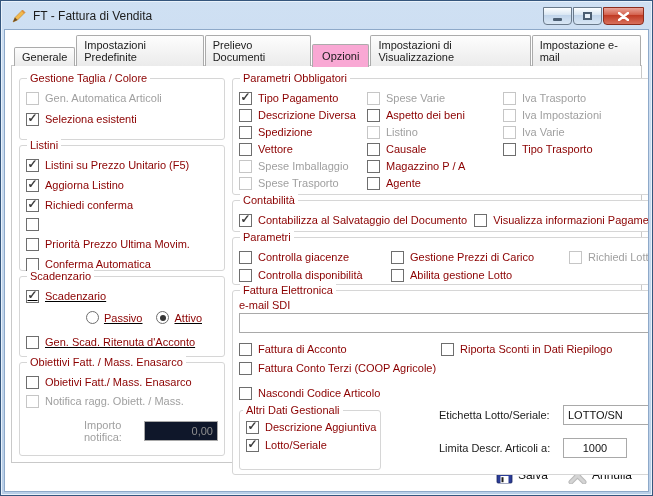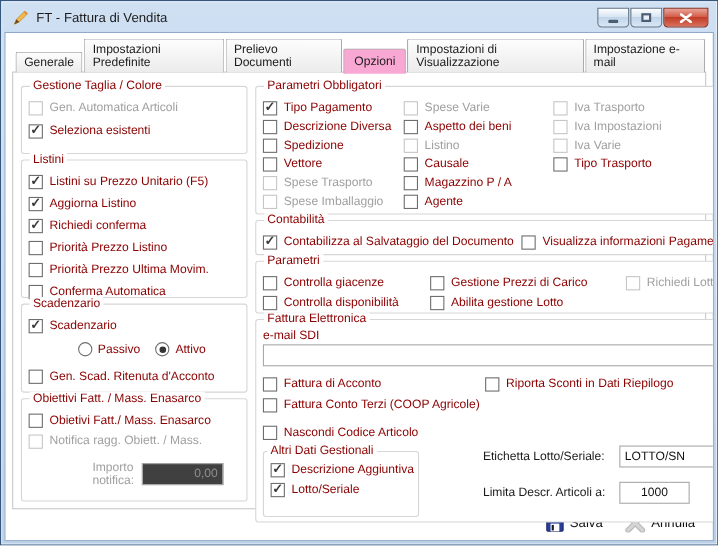--- a/index.html
+++ b/index.html
@@ -54,21 +54,21 @@
     background: #f9a8d4; padding: 5px 9px 5px 9px; margin-bottom: -1px; z-index: 3;
   }
   .tabpage {
     border: 1px solid #c9c9c9; background: #fff; margin-top: -1px;
     flex: 0 0 398px; height: 398px;
     display: flex; padding: 7px 6px 6px 7px; gap: 7px;
   }
   
   .group {
     position: relative; border: 1px solid #d6d6d6; border-radius: 3px;
-    padding: 12px 21px 4px 6px; margin-top: 5px; background: #fff;
+    padding: 12px 6px 4px 6px; margin-top: 5px; background: #fff;
   }
   .group > .gtitle {
     position: absolute; top: -7px; left: 7px; background: #fff; padding: 0 3px;
     color: #8b0000; white-space: nowrap;
   }
   .colL { width: 206px; flex: 0 0 206px; display: flex; flex-direction: column; }
   .colR { flex: 1; display: flex; flex-direction: column; }
   
   .cb { display: flex; align-items: center; gap: 6px; cursor: default; line-height: 14px; }
   .cb .box {
@@ -89,25 +89,25 @@
     content: ""; width: 6px; height: 6px; border-radius: 50%; background: #353535;
   }
   .radio .lbl { color: #8b0000; }
   .stack { display: flex; flex-direction: column; gap: 7px; }
   .stack.tight { gap: 3px; }
   
   input.txt {
     font-family: "Liberation Sans", sans-serif; font-size: 11px;
     border: 1px solid #a9a9a9; height: 20px; padding: 0 4px; color: #111; background: #fff;
   }
-  input.txt:disabled, input.txt.disabled { background: #404040; color: #8f8f8f; }
+  input.txt:disabled, input.txt.disabled { background: #0f172a; color: #8f8f8f; }
   
   .g-taglia { height: 64px; }
   .g-listini { height: 126px; }
-  .g-scad { height: 84px; }
+  .g-scad { height: 84px; text-decoration: underline; }
   .g-obiet { height: 97px; }
   .radio-row { display: flex; justify-content: flex-end; gap: 14px; padding-right: 16px; }
   .importo-row { display: flex; align-items: center; gap: 6px; margin-top: 11px; padding-left: 30px; }
   .importo-row .flabel { color: #a0a0a0; margin-left: 28px; }
   .importo-row input { width: 74px; text-align: right; }
   .g-param { height: 118px; }
   .param-cols { display: grid; grid-template-columns: 128px 136px 1fr; }
   .g-contab { height: 38px; }
   .contab-row { display: flex; gap: 7px; }
   .g-magaz { height: 48px; }
@@ -212,21 +212,20 @@
                 <span class="lbl">Aggiorna Listino</span>
               </label>
 
               <label class="cb checked">
                 <span class="box"></span>
                 <span class="lbl">Richiedi conferma</span>
               </label>
 
               <label class="cb">
                 <span class="box"></span>
-                <span class="lbl">Priorità Prezzo Listino</span>
               </label>
 
               <label class="cb">
                 <span class="box"></span>
                 <span class="lbl">Priorità Prezzo Ultima  Movim.</span>
               </label>
 
               <label class="cb">
                 <span class="box"></span>
                 <span class="lbl">Conferma Automatica</span>
@@ -309,26 +308,26 @@
                   <span class="lbl">Spedizione</span>
                 </label>
 
                 <label class="cb">
                   <span class="box"></span>
                   <span class="lbl">Vettore</span>
                 </label>
 
                 <label class="cb disabled">
                   <span class="box"></span>
+                  <span class="lbl">Spese Imballaggio</span>
+                </label>
+
+                <label class="cb disabled">
+                  <span class="box"></span>
                   <span class="lbl">Spese Trasporto</span>
-                </label>
-
-                <label class="cb disabled">
-                  <span class="box"></span>
-                  <span class="lbl">Spese Imballaggio</span>
                 </label>
               </div>
             <div class="stack tight">
 
                 <label class="cb disabled">
                   <span class="box"></span>
                   <span class="lbl">Spese Varie</span>
                 </label>
 
                 <label class="cb">

